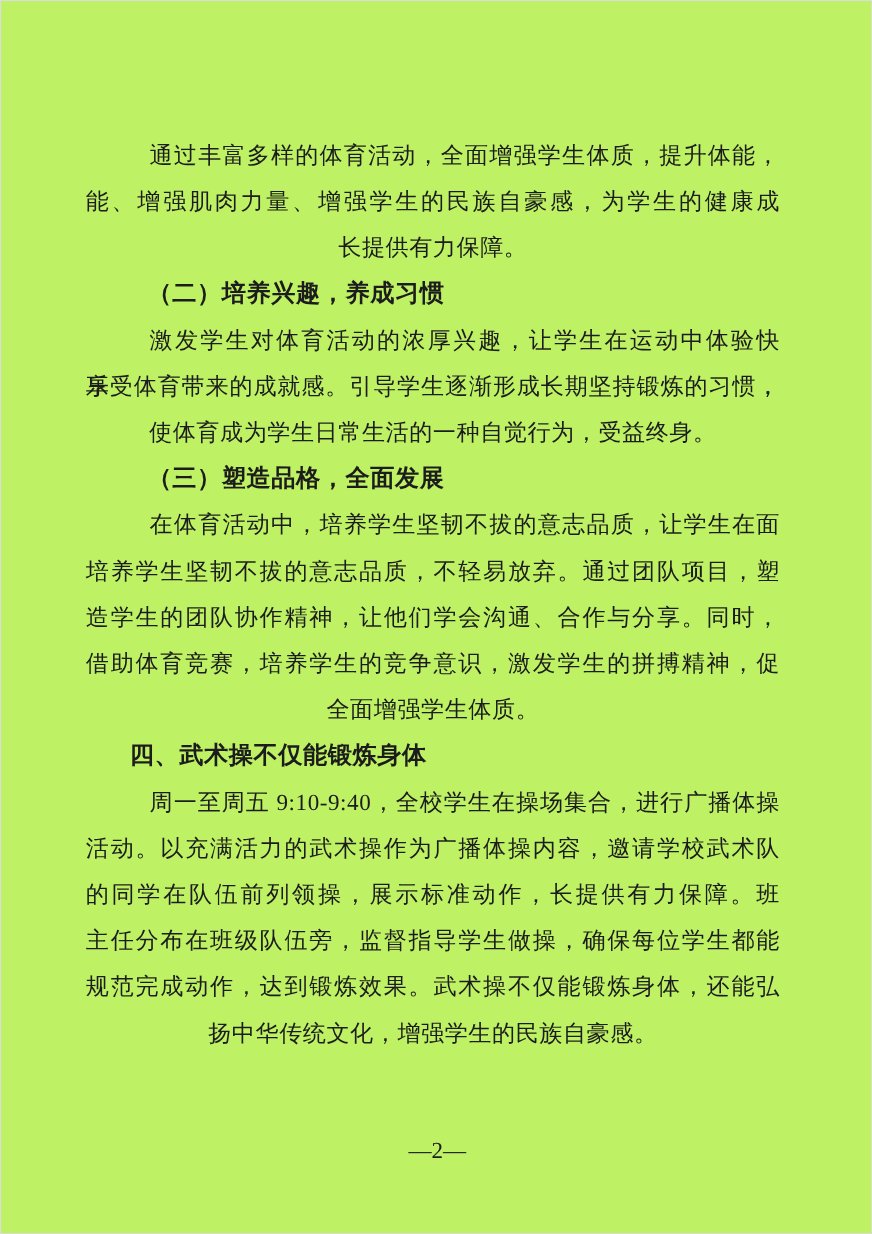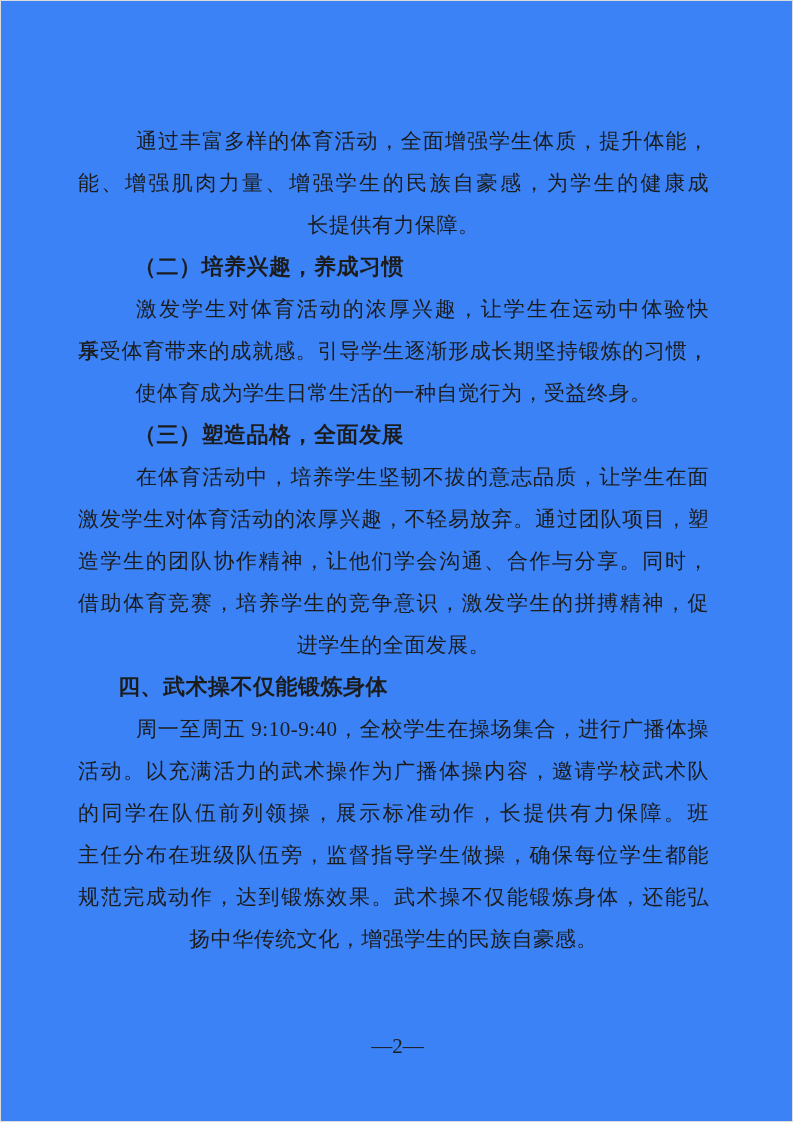--- a/index.html
+++ b/index.html
@@ -11,21 +11,21 @@
     height: 1122px;
     background: #f2f2f2;
     font-family: "Liberation Serif", "DejaVu Serif", serif;
   }
   .page {
     position: absolute;
     left: 0;
     top: 0;
     width: 793px;
     height: 1122px;
-    background: #3b82f6;
+    background: #bef264;
     border: 1px solid #dcdcdc;
     box-sizing: border-box;
     color: #1c1c1c;
     overflow: hidden;
   }
   .doc {
     position: absolute;
     left: 77px;
     top: 119px;
     width: 631px;
@@ -78,24 +78,24 @@
   <div class="doc">
       <div class="line body-line just ind">通过丰富多样的体育活动，全面增强学生体质，提升体能，</div>
       <div class="line body-line just">能、增强肌肉力量、增强学生的民族自豪感，为学生的健康成</div>
       <div class="line body-line">长提供有力保障。</div>
       <div class="line h2">（二）培养兴趣，养成习惯</div>
       <div class="line body-line just ind">激发学生对体育活动的浓厚兴趣，让学生在运动中体验快乐，</div>
       <div class="line body-line just">享受体育带来的成就感。引导学生逐渐形成长期坚持锻炼的习惯，</div>
       <div class="line body-line">使体育成为学生日常生活的一种自觉行为，受益终身。</div>
       <div class="line h2">（三）塑造品格，全面发展</div>
       <div class="line body-line just ind">在体育活动中，培养学生坚韧不拔的意志品质，让学生在面</div>
-      <div class="line body-line just">激发学生对体育活动的浓厚兴趣，不轻易放弃。通过团队项目，塑</div>
+      <div class="line body-line just">培养学生坚韧不拔的意志品质，不轻易放弃。通过团队项目，塑</div>
       <div class="line body-line just">造学生的团队协作精神，让他们学会沟通、合作与分享。同时，</div>
       <div class="line body-line just">借助体育竞赛，培养学生的竞争意识，激发学生的拼搏精神，促</div>
-      <div class="line body-line">进学生的全面发展。</div>
+      <div class="line body-line">全面增强学生体质。</div>
       <div class="line h1">四、武术操不仅能锻炼身体</div>
       <div class="line body-line just ind">周一至周五 9:10-9:40，全校学生在操场集合，进行广播体操</div>
       <div class="line body-line just">活动。以充满活力的武术操作为广播体操内容，邀请学校武术队</div>
       <div class="line body-line just">的同学在队伍前列领操，展示标准动作，长提供有力保障。班</div>
       <div class="line body-line just">主任分布在班级队伍旁，监督指导学生做操，确保每位学生都能</div>
       <div class="line body-line just">规范完成动作，达到锻炼效果。武术操不仅能锻炼身体，还能弘</div>
       <div class="line body-line">扬中华传统文化，增强学生的民族自豪感。</div>
     </div>
   <div class="footer">
     <span>—2—</span>

